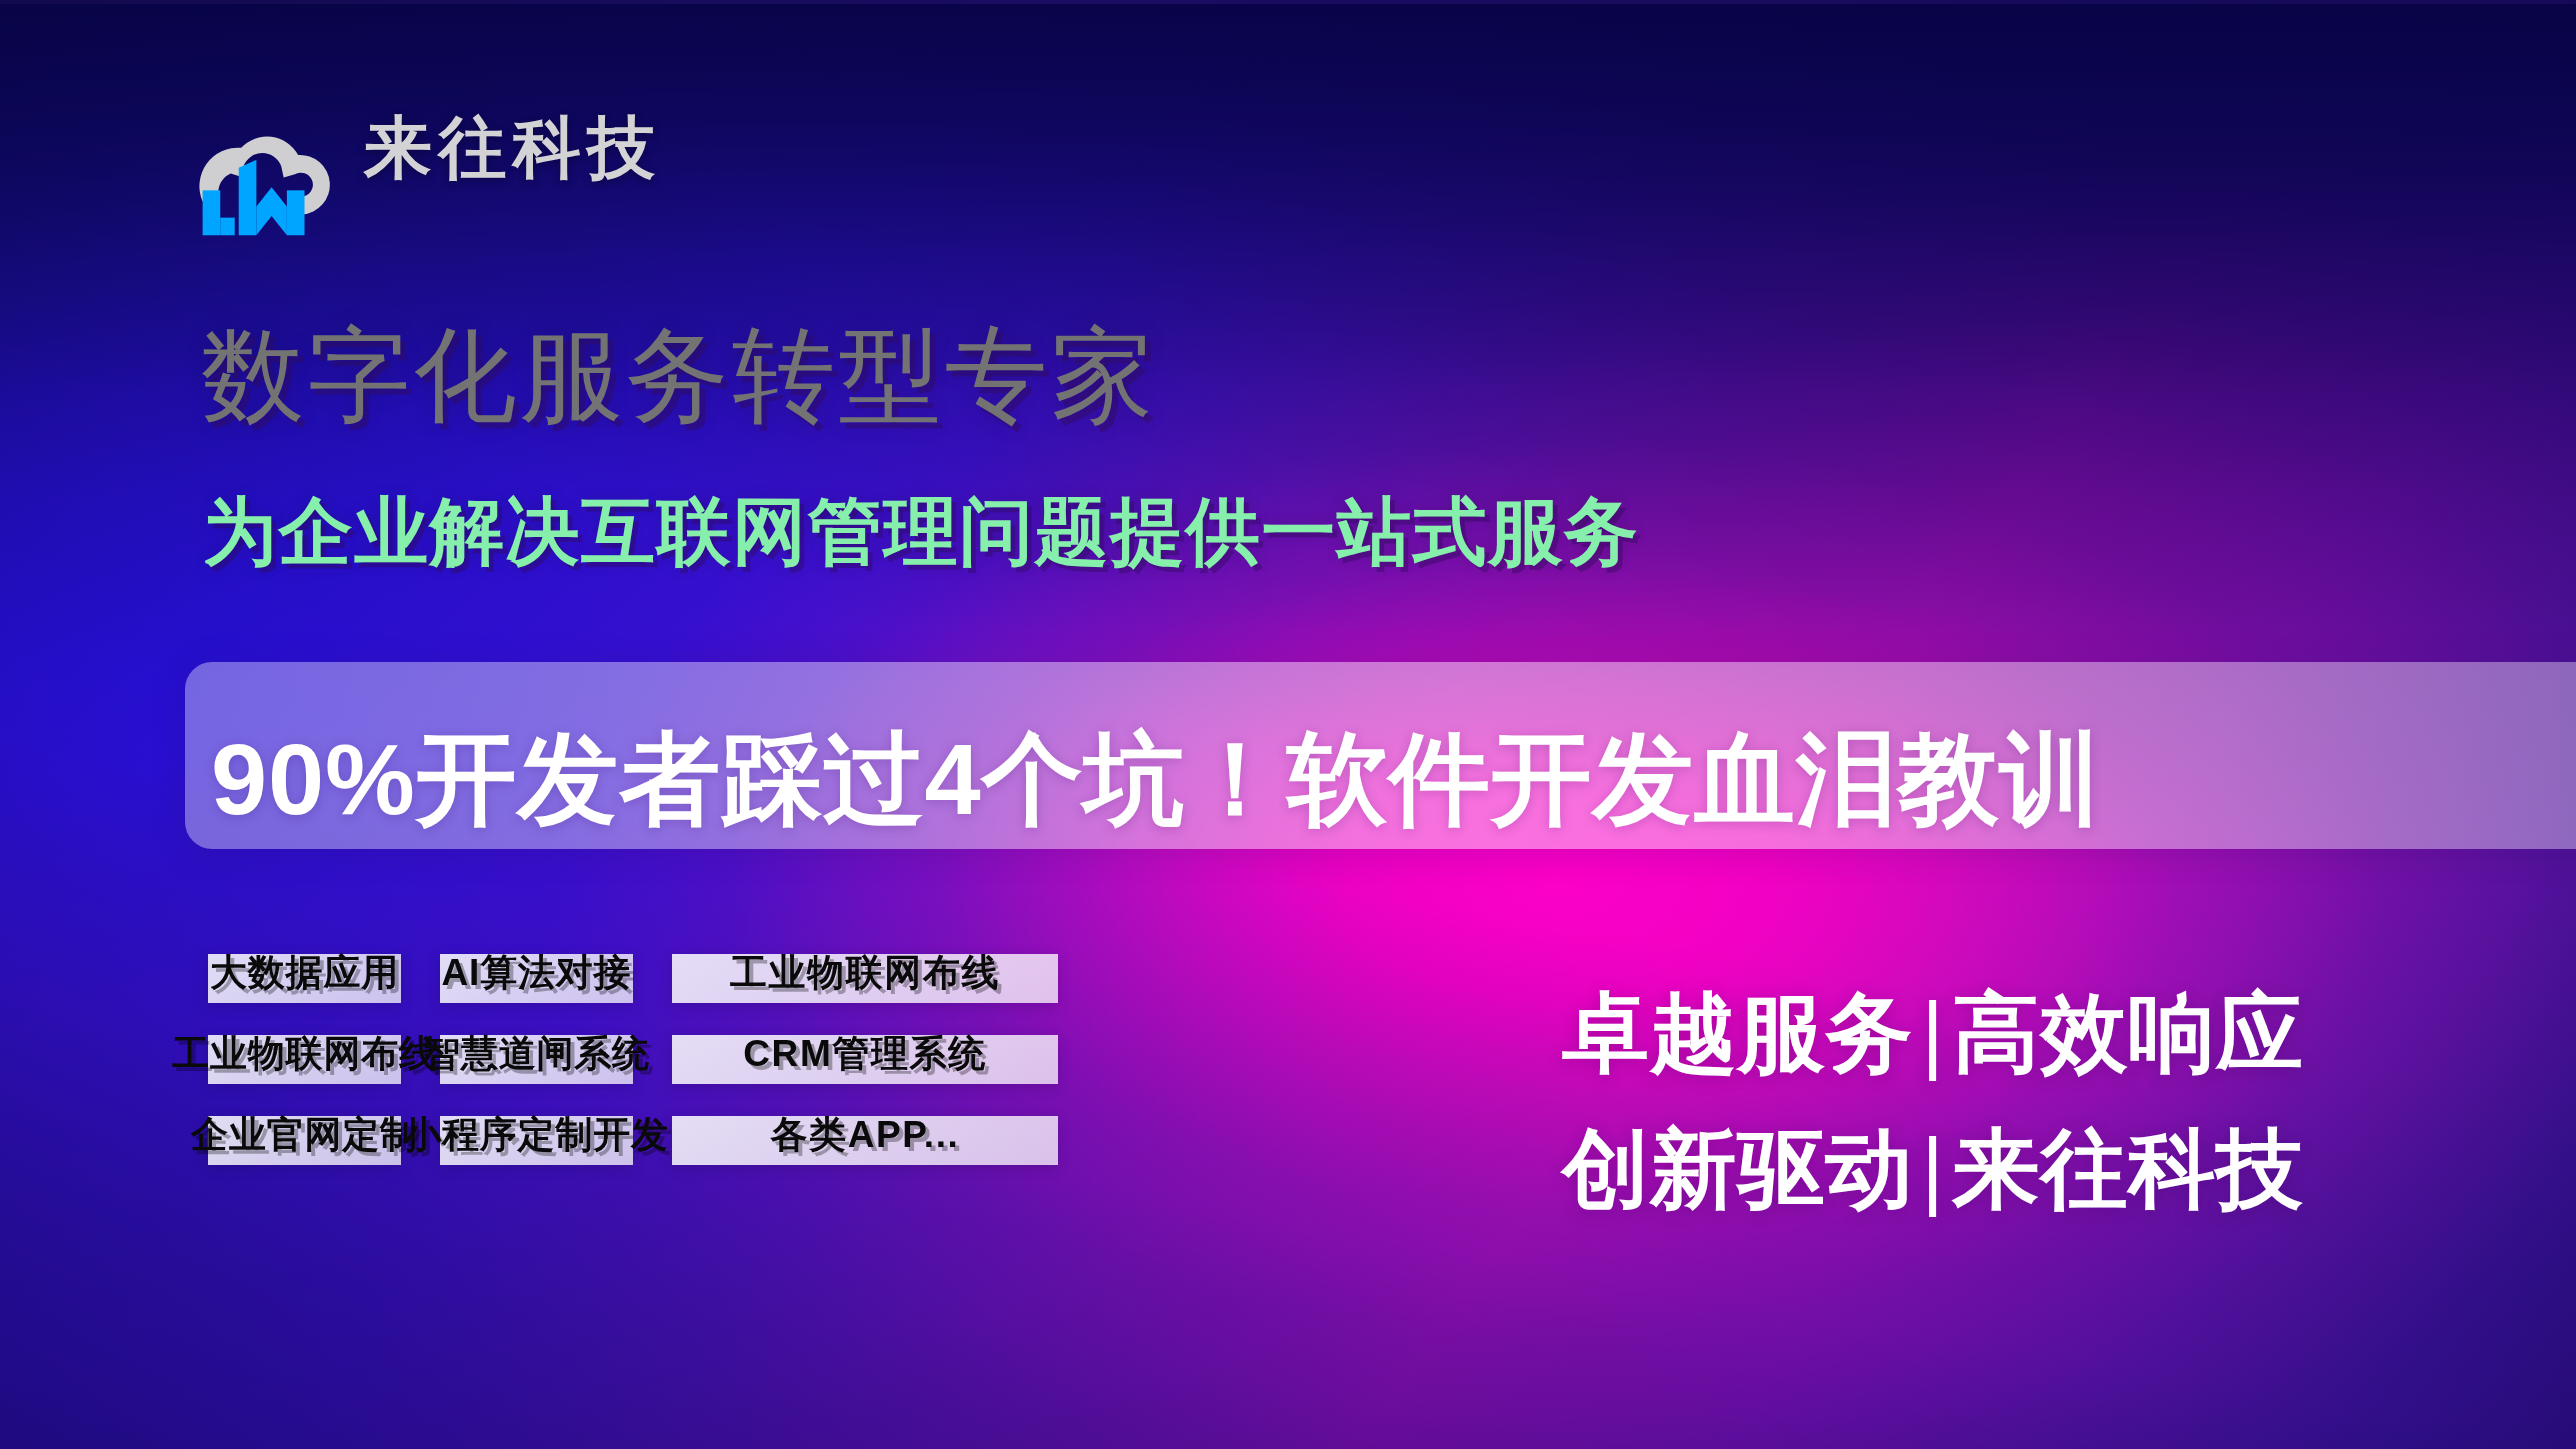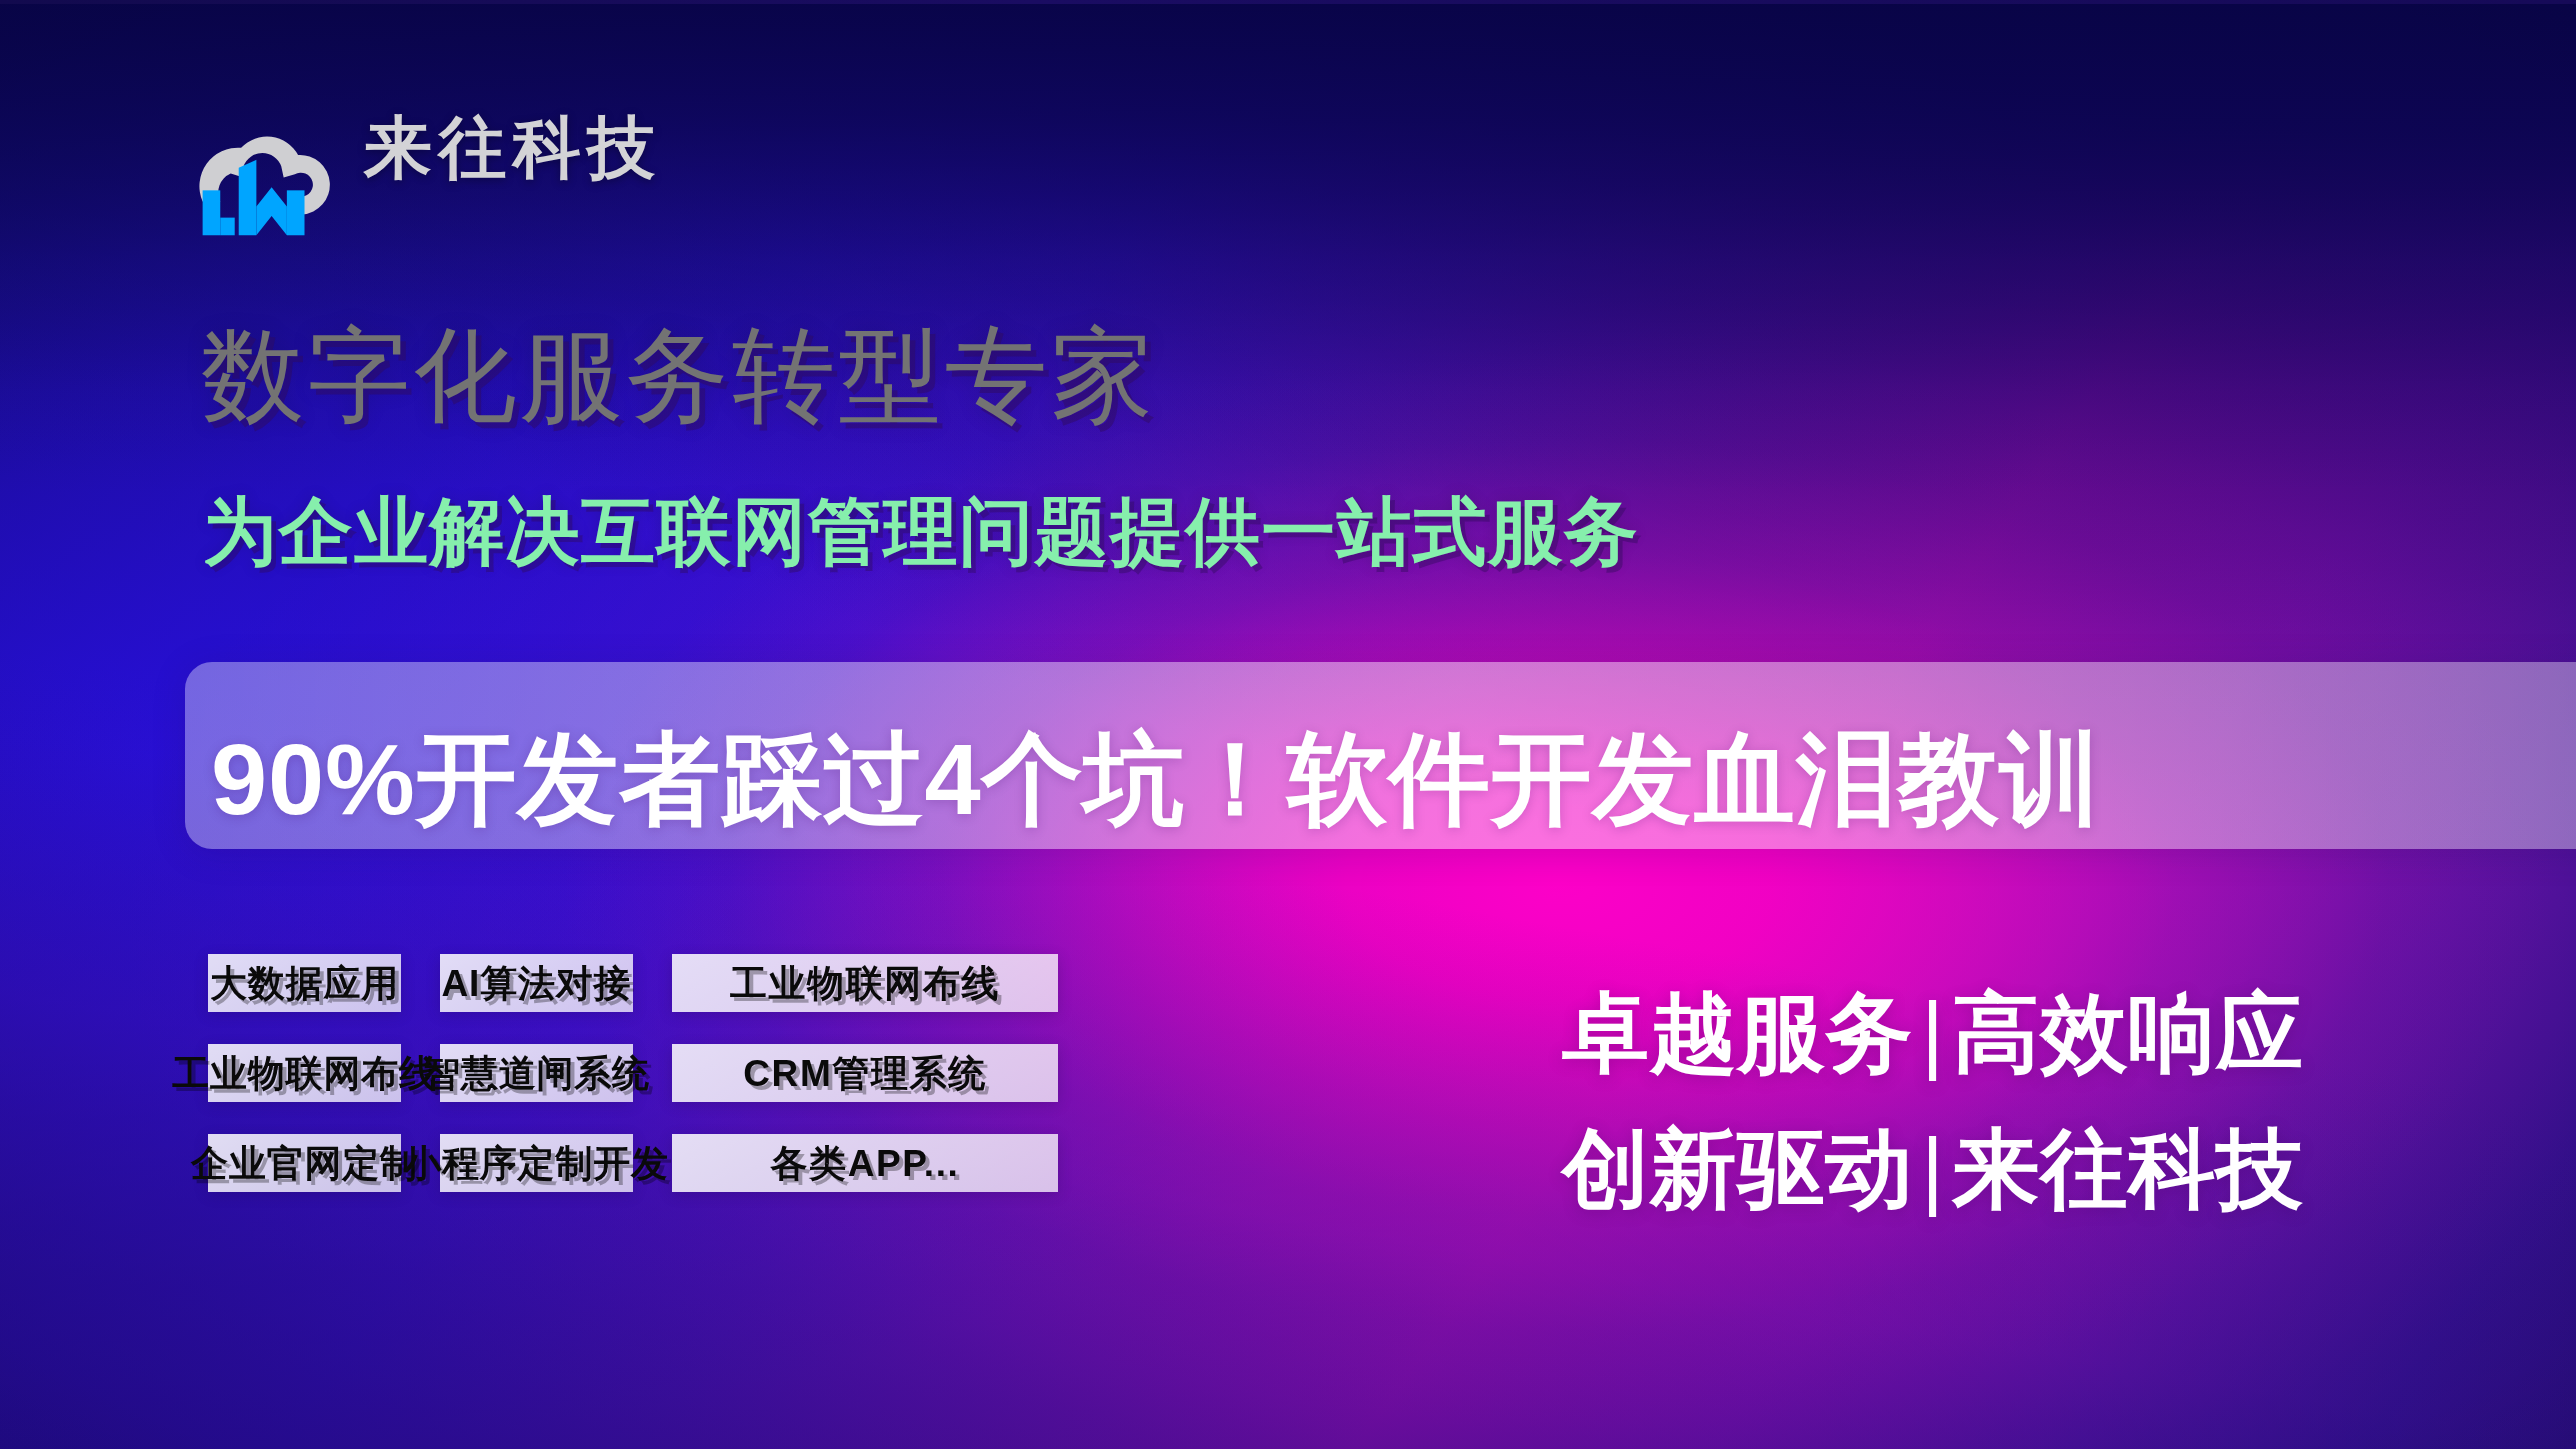--- a/index.html
+++ b/index.html
@@ -151,23 +151,23 @@
   }
 
   
   .chips{
     position:absolute;left:208px;top:954px;
     display:grid;
     grid-template-columns:193px 193px 386px;
     column-gap:39px;row-gap:32px;
   }
   .chip{
-    height:58px;
+    height:49px;
     background:linear-gradient(145deg,rgba(255,255,255,0.86),rgba(255,255,255,0.74));
-    display:flex;align-items:center;justify-content:center;
+    display:flex;align-items:flex-start;justify-content:center;
     box-shadow:0 3.2px 13px rgba(30,0,70,0.22);
   }
   .chip-label{
     font-size:37px;font-weight:700;color:#0a0a0a;
     letter-spacing:0.8px;line-height:1;white-space:nowrap;
     text-shadow:4px 4px 0 rgba(0,0,0,0.30);
     font-family:"Liberation Sans","DejaVu Sans",sans-serif;
   }
   .chip.wide .chip-label{letter-spacing:1.6px;}
 

